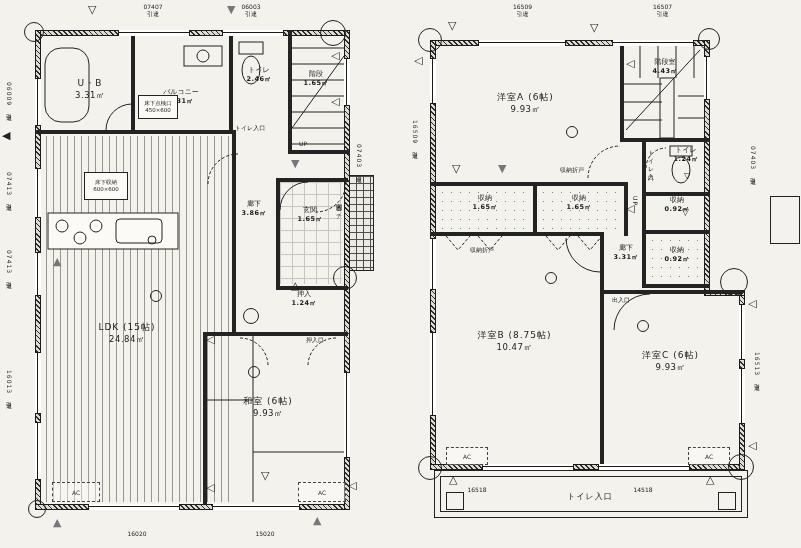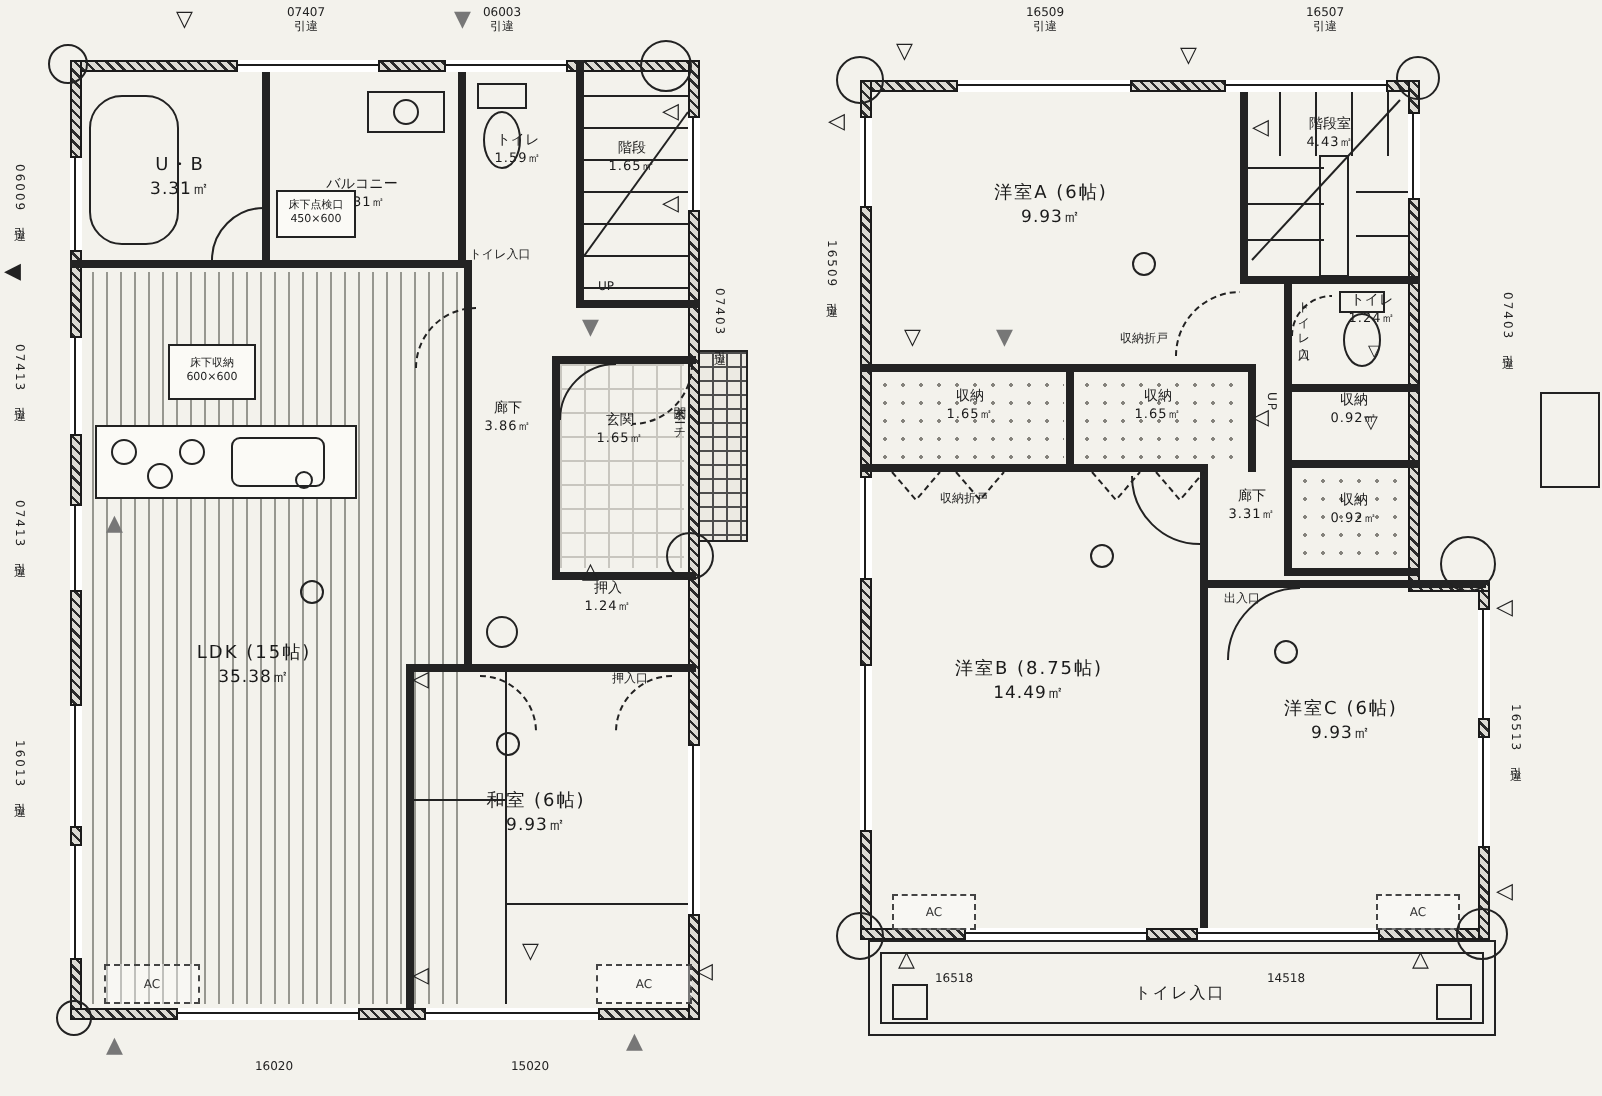--- a/index.html
+++ b/index.html
@@ -10,21 +10,21 @@
   .iw{position:absolute;background:#232323;}
   .winh{position:absolute;height:6px;box-sizing:border-box;
         background:linear-gradient(#fff 0 2px,#1b1b1b 2px 3px,#fff 3px 6px);
         border-left:1px solid #1b1b1b;border-right:1px solid #1b1b1b;}
   .winv{position:absolute;width:6px;box-sizing:border-box;
         background:linear-gradient(90deg,#fff 0 2px,#1b1b1b 2px 3px,#fff 3px 6px);
         border-top:1px solid #1b1b1b;border-bottom:1px solid #1b1b1b;}
   .rlabel{position:absolute;text-align:center;font-size:9px;letter-spacing:1px;
           line-height:1.3;white-space:nowrap;}
   .rlabel .a{display:block;font-size:8.5px;letter-spacing:.5px;}
-  .s7{font-size:7px;letter-spacing:0;} .s7 .a{font-size:6.5px;}
+  .s7{font-size:7px;letter-spacing:0;} .s7 .a{font-size:6.5px;font-weight:bold;}
   .tiny{position:absolute;font-size:6px;line-height:1.2;text-align:center;color:#222;}
   .vtag{position:absolute;font-size:6px;writing-mode:vertical-rl;letter-spacing:1px;color:#222;}
   .tg{position:absolute;font-size:11px;line-height:1;color:#222;}
   .tgs{color:#777;}
   .post{position:absolute;border:1.2px solid #222;border-radius:50%;}
   .mk{position:absolute;width:10px;height:10px;border:1px solid #222;border-radius:50%;}
   .acbox{position:absolute;border:1px dashed #444;font-size:6px;color:#333;
          display:flex;align-items:center;justify-content:center;background:rgba(255,255,255,.4);}
   .nbox{position:absolute;border:1px solid #222;background:#fbfaf6;text-align:center;
         font-size:5.5px;line-height:1.3;display:flex;flex-direction:column;
@@ -85,41 +85,41 @@
     <div class="rlabel" style="left:48px;top:78px;width:84px;">
       <span>U・B</span>
       <span class="a">3.31㎡</span>
     </div>
     <div class="rlabel s7" style="left:134px;top:88px;width:94px;">
       <span>バルコニー</span>
       <span class="a">3.31㎡</span>
     </div>
     <div class="rlabel s7" style="left:232px;top:66px;width:54px;">
       <span>トイレ</span>
-      <span class="a">1.59㎡</span>
+      <span class="a">2.46㎡</span>
     </div>
     <div class="rlabel s7" style="left:288px;top:70px;width:56px;">
       <span>階段</span>
       <span class="a">1.65㎡</span>
     </div>
     <div class="rlabel s7" style="left:230px;top:200px;width:48px;">
       <span>廊下</span>
       <span class="a">3.86㎡</span>
     </div>
     <div class="rlabel s7" style="left:282px;top:206px;width:56px;">
       <span>玄関</span>
       <span class="a">1.65㎡</span>
     </div>
     <div class="rlabel s7" style="left:274px;top:290px;width:60px;">
       <span>押入</span>
       <span class="a">1.24㎡</span>
     </div>
     <div class="rlabel" style="left:72px;top:322px;width:110px;">
       <span>LDK (15帖)</span>
-      <span class="a">35.38㎡</span>
+      <span class="a">24.84㎡</span>
     </div>
     <div class="rlabel" style="left:218px;top:396px;width:100px;">
       <span>和室 (6帖)</span>
       <span class="a">9.93㎡</span>
     </div>
 
     <div class="nbox" style="left:138px;top:95px;width:38px;height:22px;">
       <span>床下点検口</span>
       <span>450×600</span>
     </div>
@@ -251,21 +251,21 @@
     <div class="rlabel s7" style="left:544px;top:194px;width:70px;">
       <span>収納</span>
       <span class="a">1.65㎡</span>
     </div>
     <div class="rlabel s7" style="left:604px;top:244px;width:44px;">
       <span>廊下</span>
       <span class="a">3.31㎡</span>
     </div>
     <div class="rlabel" style="left:452px;top:330px;width:125px;">
       <span>洋室B (8.75帖)</span>
-      <span class="a">14.49㎡</span>
+      <span class="a">10.47㎡</span>
     </div>
     <div class="rlabel" style="left:618px;top:350px;width:105px;">
       <span>洋室C (6帖)</span>
       <span class="a">9.93㎡</span>
     </div>
     <div class="rlabel" style="left:540px;top:492px;width:100px;font-size:8px;">
       <span>トイレ入口</span>
     </div>
 
     <div class="acbox" style="left:446px;top:447px;width:40px;height:16px;">

